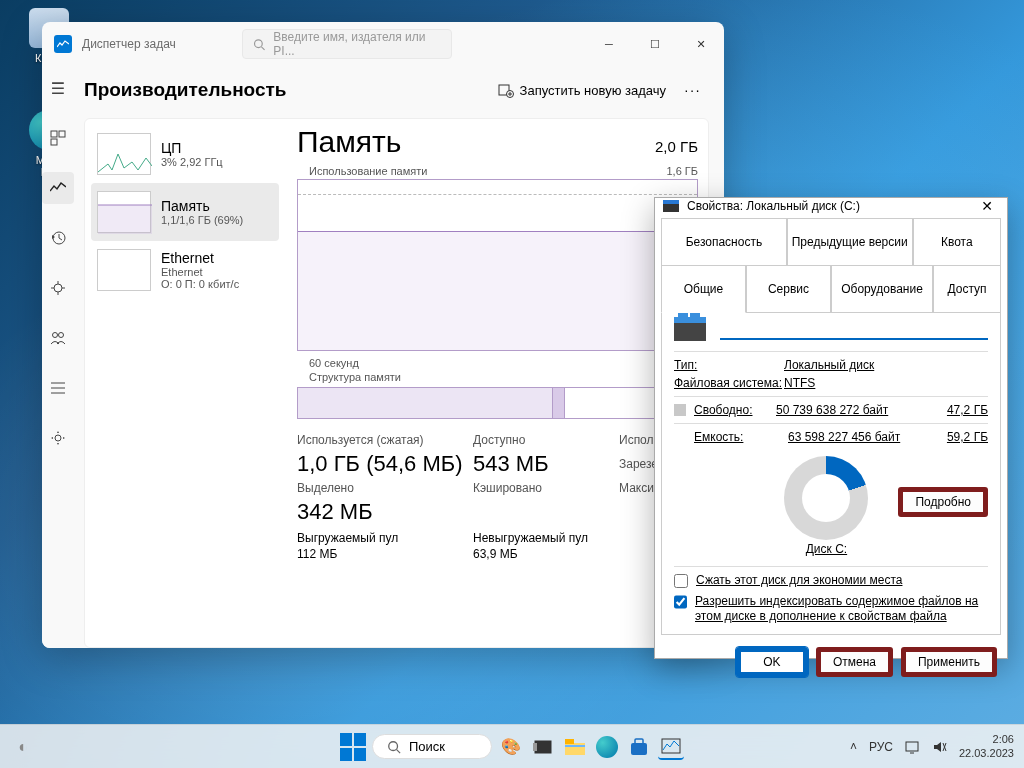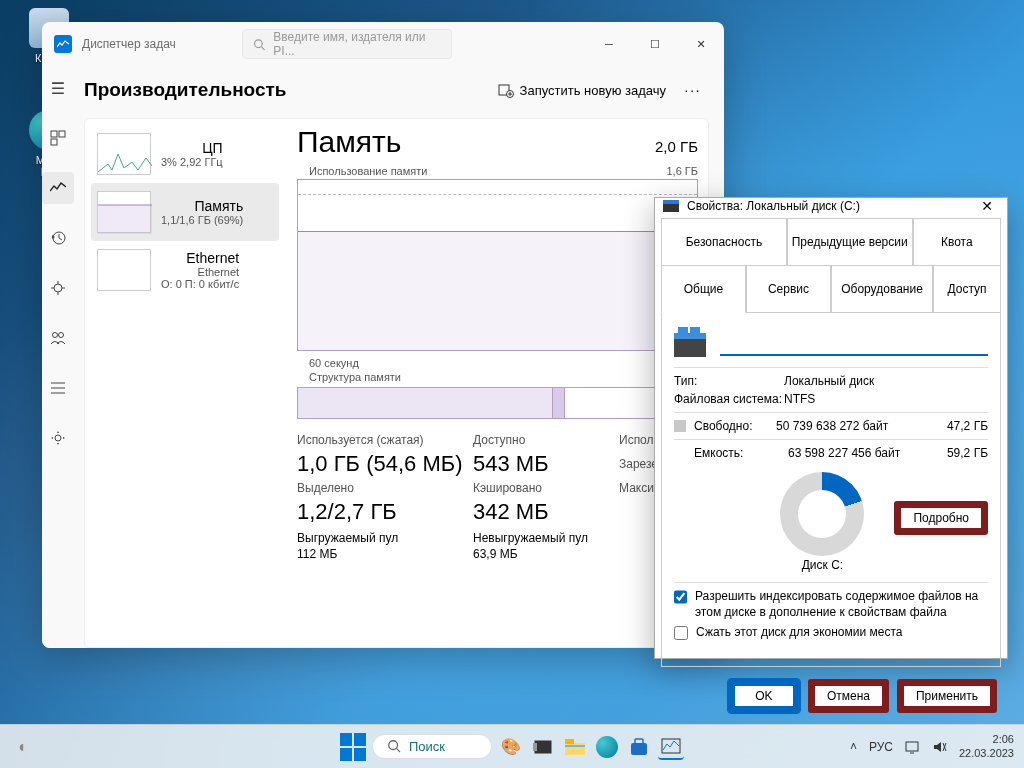--- a/index.html
+++ b/index.html
@@ -31,21 +31,21 @@
 .tm-header h2 { font-size: 19px; font-weight: 600; }
 .tm-header .sp { flex:1; }
 .tm-header .newtask { display:flex; align-items:center; gap:6px; font-size:13px; padding:6px 10px; border-radius:4px; }
 .tm-header .more { padding: 4px 8px; font-size: 14px; letter-spacing: 1px; }
 
 .tm-content { flex:1; display:flex; background:#fff; border-radius:6px; overflow:hidden; border:1px solid #eee;}
 .tm-sidebar { width: 200px; padding: 6px; }
 .perf-item { display:flex; gap:10px; padding:8px 6px; border-radius:4px; }
 .perf-item.selected { background:#eaeaea; }
 .perf-item .mini { width:54px; height:42px; border:1px solid #ccc; background:#fff; position:relative; }
-.perf-item .txt { display:flex; flex-direction:column; justify-content:center;text-align:right; }
+.perf-item .txt { display:flex; flex-direction:column; justify-content:center; }
 .perf-item .name { font-size:14px; }
 .perf-item .sub { font-size:11px; color:#555; }
 
 .tm-detail { flex:1; padding: 6px 10px 12px 12px; overflow:hidden;}
 .tm-detail .drow { display:flex; align-items:baseline; justify-content:space-between; }
 .tm-detail h1 { font-size: 30px; font-weight: 400; }
 .tm-detail .cap { font-size: 15px; }
 .tm-detail .lbl { font-size: 11px; color:#555; margin-top:6px; display:flex; justify-content:space-between;padding-left:12px; }
 .graph { height: 172px; border:1px solid #b39cc9; background:#fff; margin-top:2px; position:relative; overflow:hidden;}
 .graph .fill { position:absolute; left:0; right:0; bottom:0; height:70%; background:rgba(180,150,210,0.12); border-top:1px solid #a080c0;}
@@ -59,53 +59,53 @@
 
 
 .props { position: absolute; left: 654px; top: 197px; width: 354px; height: 462px; background:#fff; border:1px solid #aaa; box-shadow: 0 10px 30px rgba(0,0,0,0.3); display:flex; flex-direction:column; font-size:12px;}
 .props-title { height:28px; display:flex; align-items:center; padding:0 8px; }
 .props-title .ico { width:16px; height:12px; background:#333; margin-right:8px; border-top:4px solid #2878d4;}
 .props-title .t { flex:1; }
 .props-title .x { width:24px; text-align:center; font-size:14px; }
 .props-tabs { display:flex; flex-wrap:wrap; padding: 0 6px; margin-top:4px;}
 .props-tabs .tab { border:1px solid #ccc; padding:16px 0; font-size:12px; text-align:center; background:#fff; position:relative; margin-bottom:-1px;}
 .props-tabs .tab.active { border-bottom:1px solid #fff; z-index:2;}
-.props-body { flex:1; border:1px solid #ccc; margin:0 6px 6px; padding:20px 12px; position:relative;}
+.props-body { flex:1; border:1px solid #ccc; margin:0 6px 6px; padding:4px 12px; position:relative;text-decoration:underline;}
 .drive-row { display:flex; align-items:center; gap:14px; margin-bottom:10px;}
 .drive-ico { width:32px; height:24px; background:#444; border-top:6px solid #3a8fdd; position:relative;}
 .drive-ico::before { content:""; position:absolute; top:-12px; left:4px; width:10px; height:6px; background:#3a8fdd; box-shadow: 12px 0 #3a8fdd;}
 .drive-name { flex:1; height:22px; border:none; border-bottom:2px solid #0067c0; outline:none; padding:2px 4px; font-size:12px;}
 .kv { display:flex; margin:4px 0;}
 .kv .k { flex: 0 0 110px;}
 .kv .v { flex:1;}
 .sep { border-top:1px solid #ddd; margin:6px 0;}
 .usage-row { display:flex; align-items:center; gap:8px; margin:3px 0;}
 .usage-row .sw { width:12px; height:12px;}
 .usage-row .lab { flex: 0 0 74px;}
 .usage-row .bytes { flex:1;}
 .usage-row .gb { flex:0 0 54px; text-align:right;}
 .cap-row { display:flex; margin:4px 0;}
 .cap-row .lab { flex:0 0 94px; margin-left:20px;}
 .cap-row .bytes { flex:1;}
 .cap-row .gb { flex:0 0 54px; text-align:right;}
 .donut { width:84px; height:84px; border-radius:50%; background: conic-gradient(#0067c0 0 72deg, #d8d8d8 72deg 360deg); margin:8px auto 2px; position:relative;}
 .donut::after { content:""; position:absolute; inset:18px; background:#fff; border-radius:50%;}
 .donut-row { display:flex; align-items:center; justify-content:center; gap:30px;}
-.btn { border:7px solid #7f1d1d; background:#fdfdfd; padding:3px 12px; border-radius:3px; font-size:12px;}
+.btn { border:5px solid #7f1d1d; background:#fdfdfd; padding:3px 12px; border-radius:3px; font-size:12px;}
 .btn.primary { border-color:#0067c0; background:#fff; outline:1px solid #0067c0;}
 .chk { display:flex; gap:8px; margin:5px 0; align-items:flex-start; line-height:1.3;}
 .chk input { width:14px; height:14px; margin-top:1px;}
 .props-footer { display:flex; gap:8px; justify-content:flex-end; padding:6px 10px 10px;}
 
 
 .taskbar { position:absolute; left:0; right:0; bottom:0; height:44px; background:rgba(243,243,243,0.85); backdrop-filter:blur(10px); display:flex; align-items:center; padding:0 10px; border-top:1px solid rgba(0,0,0,0.08);}
 .taskbar .center { position:absolute; left:50%; transform:translateX(-50%); display:flex; align-items:center; gap:6px;}
 .taskbar .start { width:28px; height:28px; display:grid; grid-template:1fr 1fr/1fr 1fr; gap:2px;}
 .taskbar .start div { background:#0078d4;}
-.taskbar .searchpill { display:flex; align-items:flex-start; gap:8px; background:#fff; border:1px solid #ddd; border-radius:16px; padding:4px 14px; font-size:13px; color:#0f766e; width:120px;}
+.taskbar .searchpill { display:flex; align-items:center; gap:8px; background:#fff; border:1px solid #ddd; border-radius:16px; padding:4px 14px; font-size:13px; color:#000000; width:120px;}
 .taskbar .tb-ico { width:26px; height:26px; display:flex; align-items:center; justify-content:center; border-radius:4px;}
 .taskbar .tray { margin-left:auto; display:flex; align-items:center; gap:12px; font-size:12px; color:#333;}
 .taskbar .clock { text-align:right; line-height:1.2; font-size:11px;}
 
 svg { display:block; }
 </style>
 </head>
 <body>
 
 <div class="bloom"></div>
@@ -269,21 +269,20 @@
           <div class="stats">
             <span class="slabel">Используется (сжатая)</span>
             <span class="slabel">Доступно</span>
             <span class="slabel">Использованн</span>
             <span class="sval">1,0 ГБ (54,6 МБ)</span>
             <span class="sval">543 МБ</span>
             <span class="slabel" style="align-self:center">Зарезервиров</span>
             <span class="slabel">Выделено</span>
             <span class="slabel">Кэшировано</span>
             <span class="slabel">Максимум па</span>
-            <span class="sval">1,2/2,7 ГБ</span>
             <span class="sval">342 МБ</span>
             <span></span>
           </div>
           <div class="stats2">
             <span class="slabel">Выгружаемый пул</span>
             <span class="slabel">Невыгружаемый пул</span>
             <span class="sval">112 МБ</span>
             <span class="sval">63,9 МБ</span>
           </div>
         </div>
@@ -337,26 +336,26 @@
     <div class="donut-row">
       <div style="flex:1"></div>
       <div style="text-align:center">
         <div class="donut"></div>
         <span>Диск C:</span>
       </div>
       <div style="flex:1; text-align:right"><button class="btn">Подробно</button></div>
     </div>
     <div class="sep" style="margin-top:10px"></div>
     <label class="chk">
+      <input type="checkbox" style="">
+      <span>Сжать этот диск для экономии места</span>
+    </label>
+    <label class="chk">
       <input type="checkbox" checked="" style="accent-color: rgb(0, 103, 192);">
       <span>Разрешить индексировать содержимое файлов на этом диске в дополнение к свойствам файла</span>
-    </label>
-    <label class="chk">
-      <input type="checkbox" style="">
-      <span>Сжать этот диск для экономии места</span>
     </label>
   </div>
   <div class="props-footer">
     <button class="btn primary" style="min-width:72px">OK</button>
     <button class="btn" style="min-width:72px">Отмена</button>
     <button class="btn" style="min-width:72px">Применить</button>
   </div>
 </div>
 
 <div class="taskbar">

